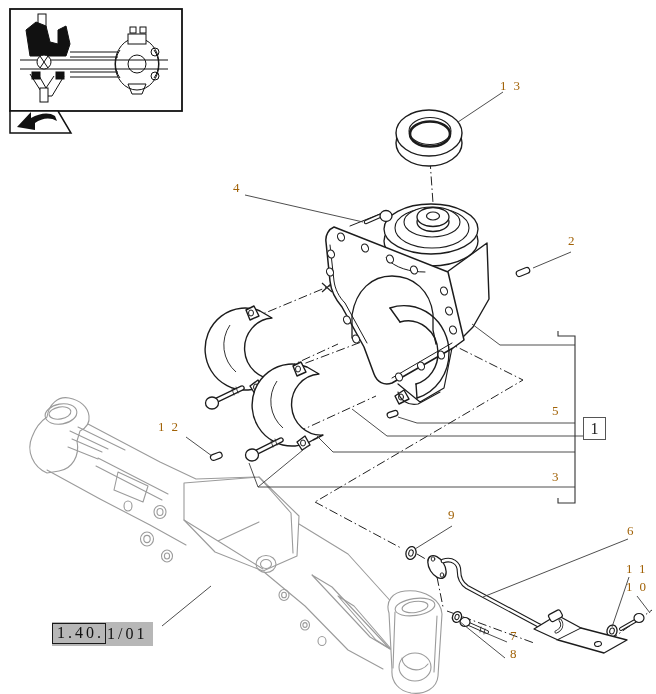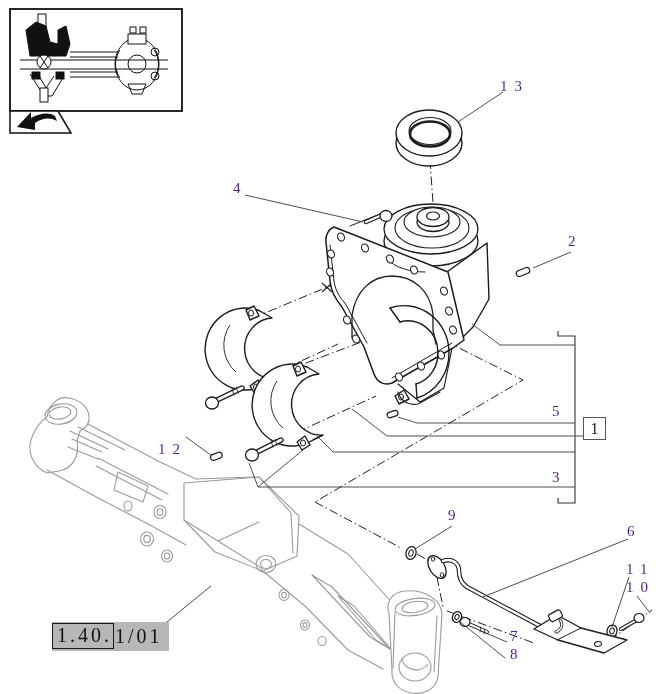--- a/index.html
+++ b/index.html
@@ -1,25 +1,25 @@
 <!DOCTYPE html>
 <html><head>
 <meta charset="utf-8">
 <style>
   html,body{margin:0;padding:0;background:#fff;}
   .stage{position:relative;width:656px;height:694px;background:#fff;overflow:hidden;
          font-family:"Liberation Serif","DejaVu Serif",serif;}
   svg{position:absolute;left:0;top:0;}
-  .callout{position:absolute;font-size:15px;color:#4c1d95;line-height:1;white-space:pre;}
+  .callout{position:absolute;font-size:13px;color:#a16207;line-height:1;white-space:pre;}
   .callout.wide{letter-spacing:7px;}
   .assembly-box{position:absolute;left:583px;top:417px;width:21px;height:21px;
     border:1.4px solid #555;display:flex;align-items:center;justify-content:center;
     font-size:16px;color:#1c1c1c;background:#fff;}
   .section-label{position:absolute;left:52px;top:622px;background:#b7b7b7;
-    display:inline-flex;align-items:center;font-size:20px;color:#111;
+    display:inline-flex;align-items:center;font-size:16px;color:#111;
     letter-spacing:3px;padding:1px 6px 2px 0;}
   .section-label .boxed{border:1.6px solid #1a1a1a;padding:0 1px 1px 4px;margin-right:1px;}
 </style>
 </head>
 <body>
 
 <div class="stage">
 
 <svg width="656" height="694" viewBox="0 0 656 694">
 
@@ -246,21 +246,21 @@
   <g>
     <path d="M10,111 L58,111 L71,133 L10,133 Z" fill="#fff" stroke="#111" stroke-width="1.5"></path>
     <path d="M17,127 L31,112 L31,118 C40,113 49,112 55,116 L57,121 C50,117 42,118 35,123 L35,130 Z" fill="#111"></path>
   </g>
 </svg>
 
 <div id="callout-layer">
       <div class="callout wide" style="left: 500px; top: 79px;">13</div>
       <div class="callout" style="left: 233px; top: 181px;">4</div>
       <div class="callout" style="left: 568px; top: 234px;">2</div>
-      <div class="callout wide" style="left: 158px; top: 442px;">12</div>
+      <div class="callout wide" style="left: 158px; top: 420px;">12</div>
       <div class="callout" style="left: 552px; top: 404px;">5</div>
       <div class="callout" style="left: 552px; top: 470px;">3</div>
       <div class="callout" style="left: 448px; top: 508px;">9</div>
       <div class="callout" style="left: 627px; top: 524px;">6</div>
       <div class="callout wide" style="left: 626px; top: 562px;">11</div>
       <div class="callout wide" style="left: 626px; top: 580px;">10</div>
       <div class="callout" style="left: 510px; top: 629px;">7</div>
       <div class="callout" style="left: 510px; top: 647px;">8</div>
     </div>
 

